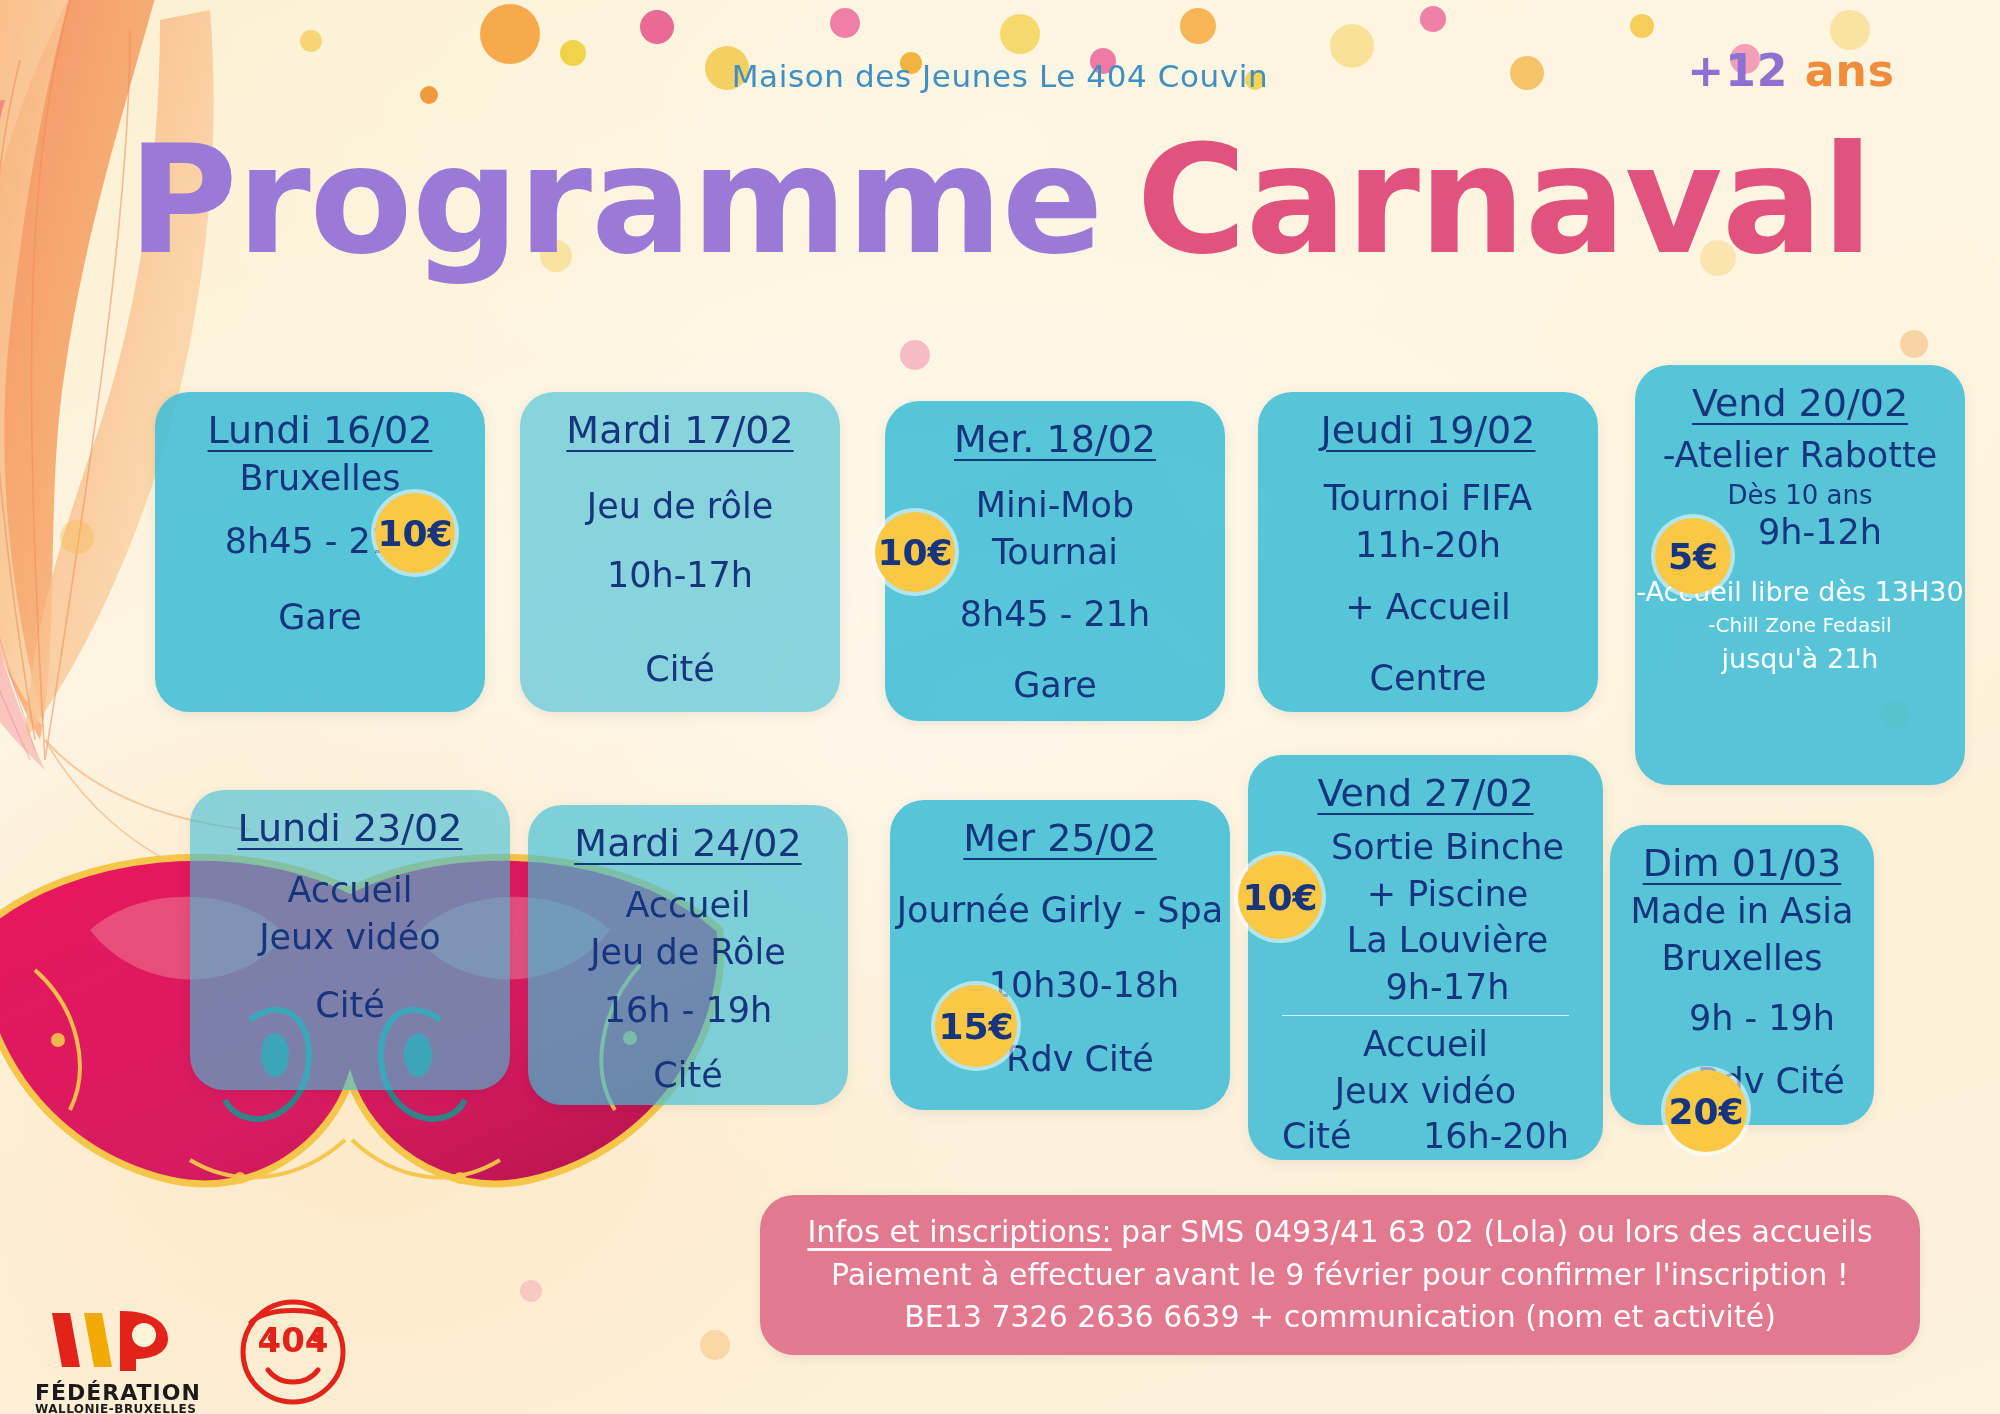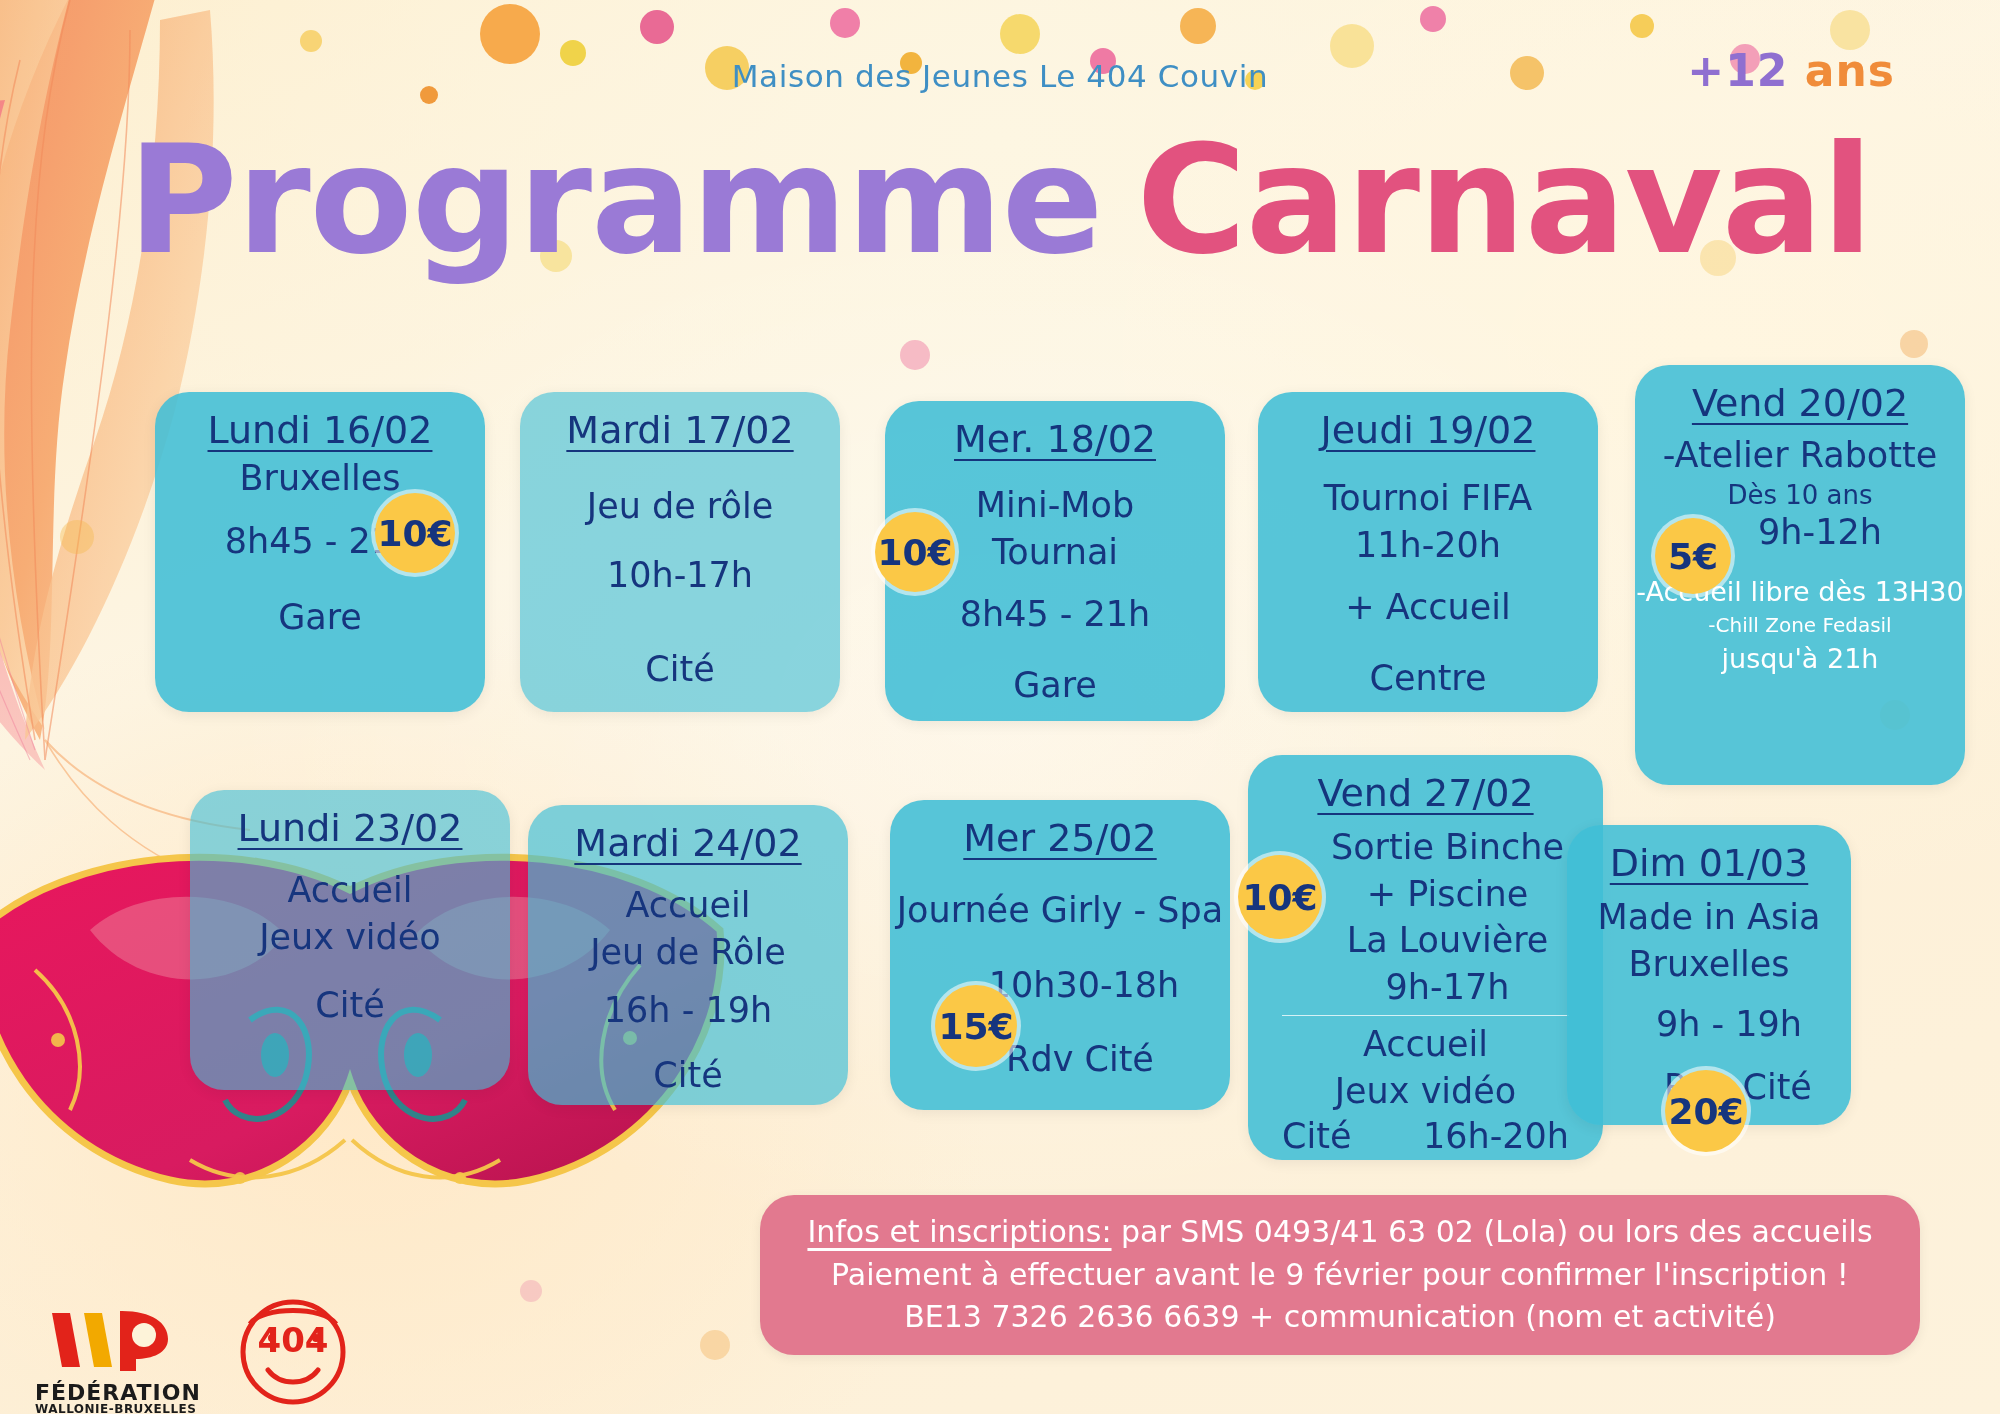--- a/index.html
+++ b/index.html
@@ -295,23 +295,23 @@
   <div class="sep"></div>
   <div class="line" style="margin-top:8px">Accueil</div>
   <div class="line">Jeux vidéo</div>
   <div style="display:flex;justify-content:space-between;padding:4px 34px 0 34px;">
     <div class="place">Cité</div>
     <div class="line" style="margin:0">16h-20h</div>
   </div>
 </div>
 <div class="price" style="left:1238px;top:855px;width:84px;height:84px;">10€</div>
 
-<div class="card" style="left:1567px;top:825px;width:284px;height:300px;">
+<div class="card" style="left:1610px;top:825px;width:264px;height:300px;">
   <div class="d-head">Dim 01/03</div>
-  <div class="line" style="margin-top:12px">Made in Asia</div>
+  <div class="line" style="margin-top:6px">Made in Asia</div>
   <div class="line">Bruxelles</div>
   <div class="line" style="margin-top:20px;padding-left:40px">9h - 19h</div>
   <div class="place" style="margin-top:22px;padding-left:58px">Rdv Cité</div>
 </div>
 <div class="price" style="left:1665px;top:1070px;width:82px;height:82px;">20€</div>
 
 <div class="infobox">
   <div class="l">
     <u>Infos et inscriptions:</u><span> par SMS 0493/41 63 02 (Lola) ou lors des accueils</span>
   </div>

